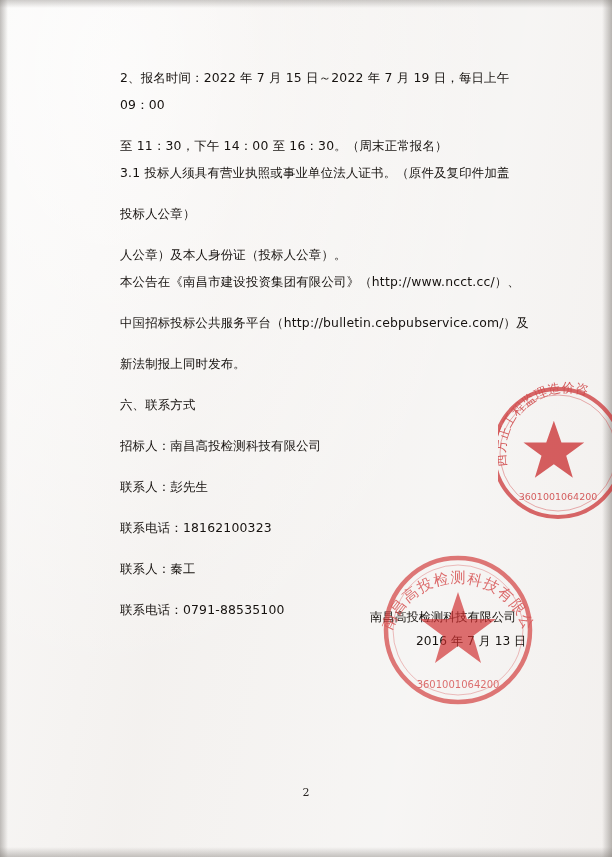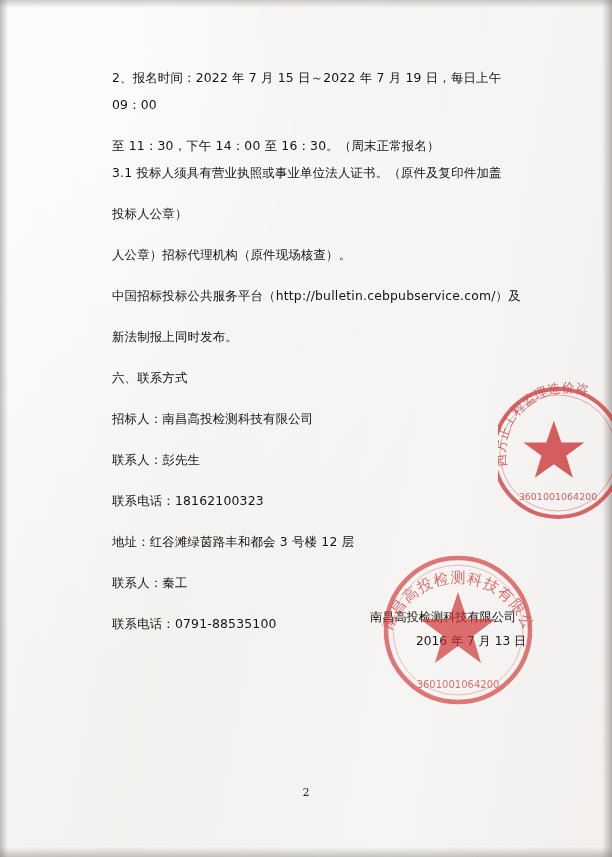--- a/index.html
+++ b/index.html
@@ -47,21 +47,21 @@
   }
   .paper-edge-bottom {
     position: absolute;
     left: 0; right: 0; bottom: 0;
     height: 10px;
     background: linear-gradient(0deg, rgba(120,115,110,0.4), rgba(255,255,255,0));
     pointer-events: none;
   }
   .content {
     position: absolute;
-    left: 88px;
+    left: 96px;
     top: 64px;
     width: 440px;
     color: #14110f;
   }
   .line {
     font-family: "DejaVu Sans", "Liberation Sans", sans-serif;
     font-size: 12.4px;
     line-height: 27px;
     letter-spacing: 0.2px;
     white-space: pre-wrap;
@@ -110,28 +110,28 @@
   <div class="paper-edge-left"></div>
   <div class="paper-edge-right"></div>
   <div class="paper-edge-top"></div>
   <div class="paper-edge-bottom"></div>
 
   <div class="content">
     <div class="line indent-2">2、报名时间：2022 年 7 月 15 日～2022 年 7 月 19 日，每日上午 09：00</div>
     <div class="line indent-hang">至 11：30，下午 14：00 至 16：30。（周末正常报名）</div>
     <div class="line indent-2">3.1 投标人须具有营业执照或事业单位法人证书。（原件及复印件加盖</div>
     <div class="line indent-hang">投标人公章）</div>
-    <div class="line indent-hang">人公章）招标代理机构（原件现场核查）。</div>
+    <div class="line indent-hang">人公章）及本人身份证（投标人公章）。</div>
+    <div class="line indent-2">本公告在《南昌市建设投资集团有限公司》（http://www.ncct.cc/）、</div>
     <div class="line indent-hang">中国招标投标公共服务平台（http://bulletin.cebpubservice.com/）及</div>
     <div class="line indent-hang">新法制报上同时发布。</div>
     <div class="line indent-hang">六、联系方式</div>
     <div class="line indent-hang">招标人：南昌高投检测科技有限公司</div>
     <div class="line indent-hang">联系人：彭先生</div>
     <div class="line indent-hang">联系电话：18162100323</div>
-    <div class="line indent-hang">地址：红谷滩绿茵路丰和都会 3 号楼 12 层</div>
     <div class="line indent-hang">联系人：秦工</div>
     <div class="line indent-hang">联系电话：0791-88535100</div>
   </div>
 
   <div class="signature-block">
     <div>南昌高投检测科技有限公司</div>
     <div style="padding-left:46px">2016 年 7 月 13 日</div>
   </div>
 
   <div class="stamp stamp-partial" style="left:498px; top:378px;">

